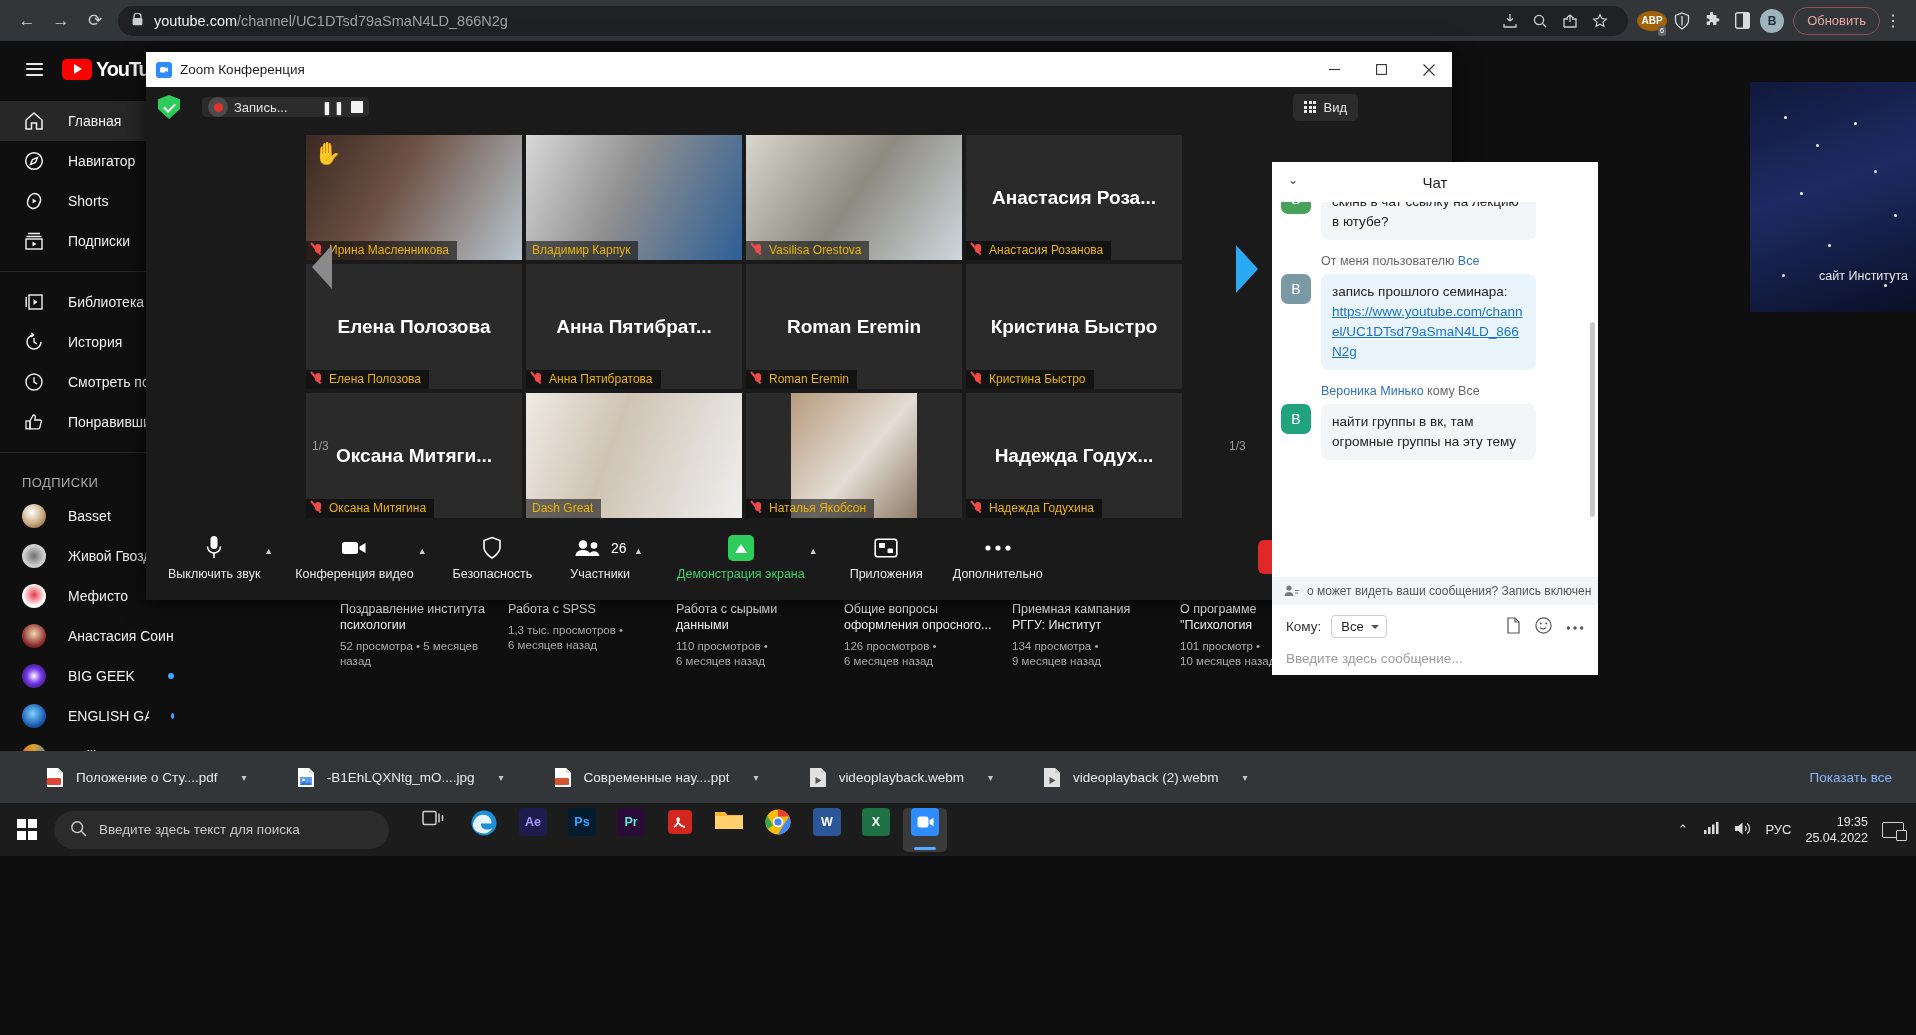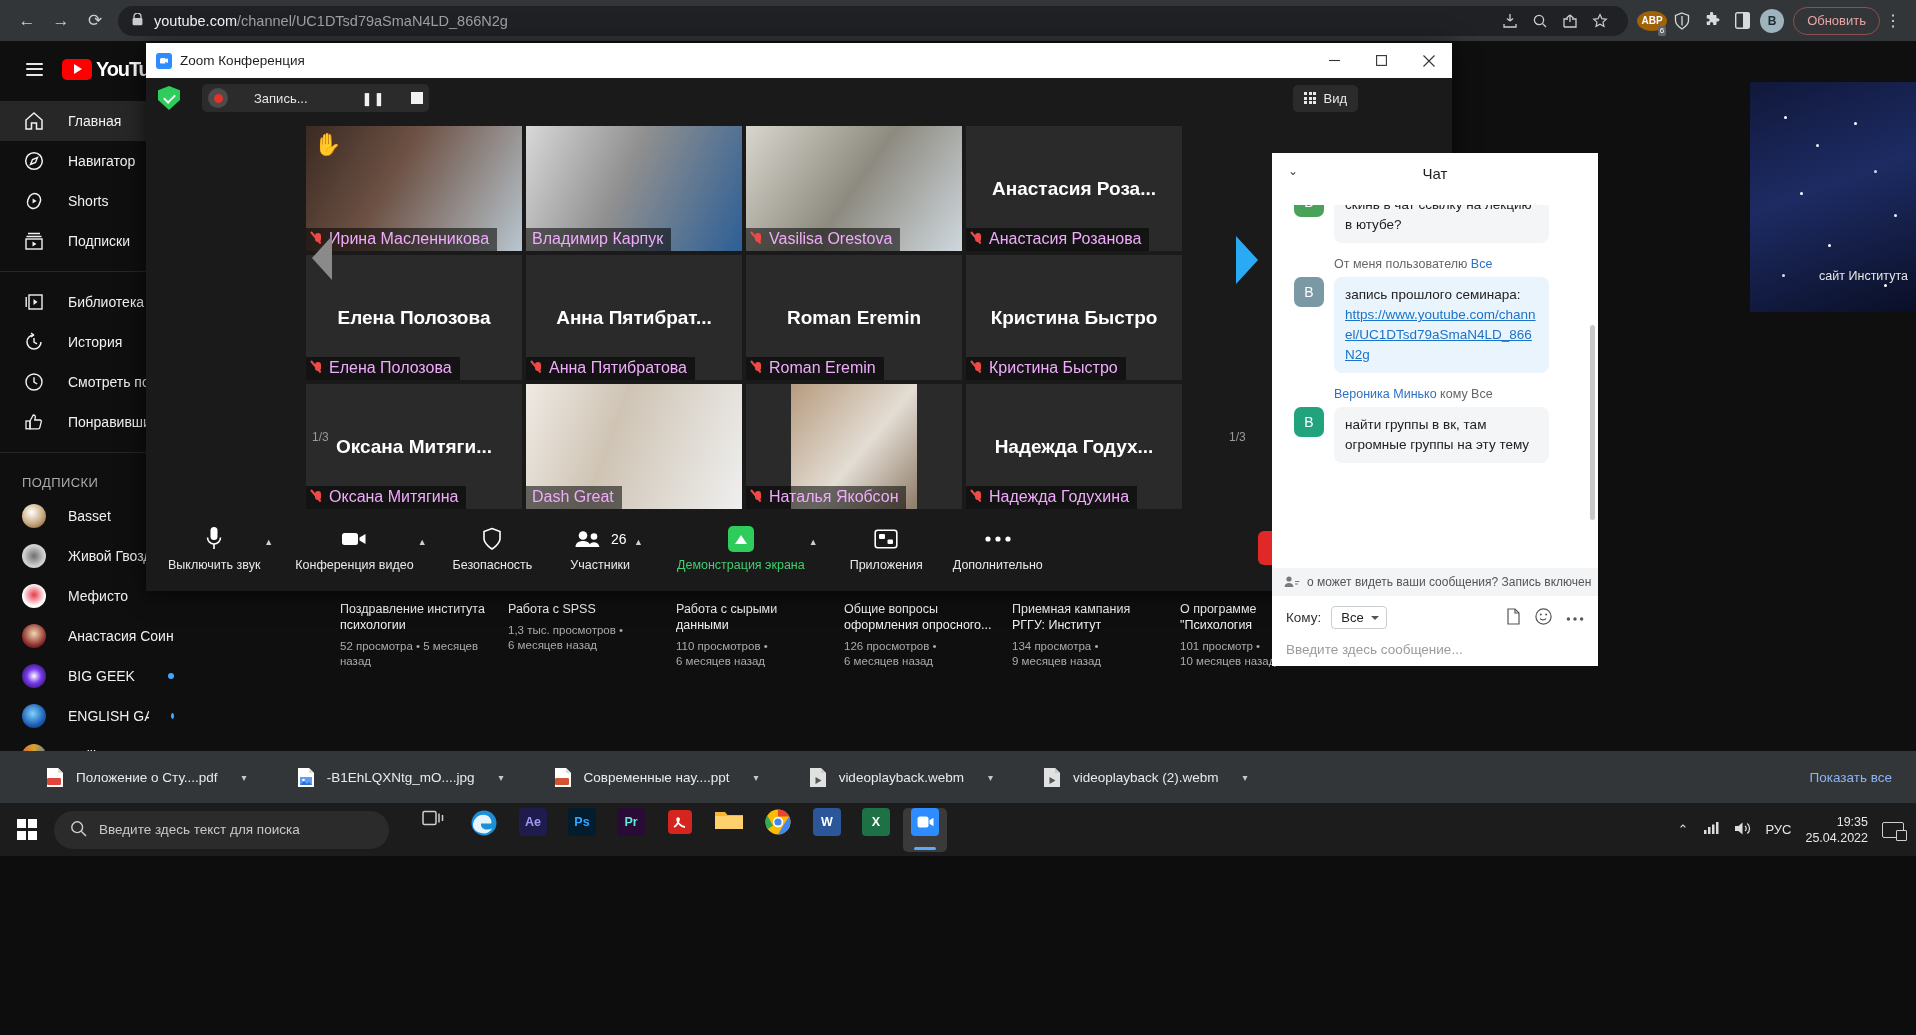--- a/index.html
+++ b/index.html
@@ -88,21 +88,21 @@
   .yt-card { width:152px; color:#aaa; font-size:11.5px; line-height:15px; }
   .yt-card .t { color:#f1f1f1; font-size:12.5px; line-height:16px; max-height:32px; overflow:hidden; margin-bottom:6px;}
 
   
   .yt-right-img { position:absolute; right:0; top:41px; width:166px; height:230px; background:linear-gradient(160deg,#10183a,#1d2b63 45%,#0a0f26); }
   .yt-right-img:after{content:"";position:absolute;left:14px;top:22px;width:3px;height:3px;border-radius:50%;box-shadow:20px 12px 0 #fff,52px 40px 0 #dfe,90px 18px 0 #fff,110px 66px 0 #cde,36px 88px 0 #fff,130px 110px 0 #eef,64px 140px 0 #fff,18px 170px 0 #dde,120px 180px 0 #fff;}
   .yt-right-label { position:absolute; right:8px; top:228px; color:#e8e8e8; font-size:12.5px; }
 
   
   .zoom-win {
-    position:absolute; left:146px; top:43px; width:1306px; height:548px;
+    position:absolute; left:146px; top:52px; width:1306px; height:548px;
     background:#1a1a1a; box-shadow:0 3px 22px rgba(0,0,0,.65);
   }
   .zoom-title {
     height:35px; background:#ffffff; display:flex; align-items:center; padding-left:10px;
     color:#1f1f1f; font-size:13.5px;
   }
   .zoom-logo { width:16px;height:16px;border-radius:3px;background:#2d8cff;margin-right:8px;
       display:flex;align-items:center;justify-content:center;flex:0 0 auto;}
   .zoom-logo:after{content:"";width:8px;height:6px;background:#fff;border-radius:1.5px;
       clip-path:polygon(0 0,66% 0,66% 30%,100% 8%,100% 92%,66% 70%,66% 100%,0 100%);}
@@ -110,22 +110,22 @@
   .win-btn { width:47px; height:35px; display:flex; align-items:center; justify-content:center;
       color:#333; font-size:13px; cursor:pointer; }
 
   .zoom-body { position:relative; height:513px; background:#1a1a1a; }
 
   .zoom-topbar { height:40px; display:flex; align-items:center; padding:0 12px; }
   .shield { width:22px;height:24px;background:#2ecc5b;
       clip-path:polygon(50% 0,100% 18%,100% 58%,50% 100%,0 58%,0 18%);
       display:flex;align-items:center;justify-content:center;flex:0 0 auto;}
   .shield:after{content:"";width:9px;height:5px;border-left:2px solid #fff;border-bottom:2px solid #fff;transform:rotate(-45deg);margin-top:-2px;}
-  .rec-group { margin-left:22px; background:#2b2b2b; border-radius:5px; height:28px;
-      display:flex; align-items:center; padding:0 6px; gap:26px; }
+  .rec-group { margin-left:22px; background:#2b2b2b; border-radius:5px; height:20px;
+      display:flex; align-items:center; padding:0 6px; gap:6px; }
   .rec-dot { width:20px;height:20px;border-radius:50%;background:#4b4b4b;display:flex;align-items:center;justify-content:center;}
   .rec-dot:after{content:"";width:9px;height:9px;border-radius:50%;background:#e0342b;}
   .rec-text { color:#e6e6e6; font-size:13px; margin-right:28px; }
   .rec-pause { color:#f2f2f2; font-size:13px; letter-spacing:1px; cursor:pointer; }
   .rec-stop { width:12px;height:12px;background:#f2f2f2;cursor:pointer; }
   .view-btn { margin-left:auto; background:#2b2b2b; border-radius:5px; height:27px;
       display:flex; align-items:center; gap:7px; padding:0 11px; color:#eaeaea; font-size:13px; cursor:pointer;
       margin-right:82px; }
   .view-grid { display:grid; grid-template-columns:repeat(3,3px); grid-template-rows:repeat(3,3px); gap:1.5px; }
   .view-grid i { background:#eaeaea; display:block; width:3px;height:3px; }
@@ -136,21 +136,21 @@
   .tile { position:relative; background:#2a2a2a; overflow:hidden; }
   .tile .namebig {
     position:absolute; left:0; right:0; top:50%; transform:translateY(-50%);
     text-align:center; color:#fff; font-size:19px; font-weight:bold; padding:0 6px;
     white-space:nowrap; overflow:hidden; text-overflow:ellipsis;
   }
   .tile .footer {
     position:absolute; left:0; bottom:0; display:flex; align-items:center; gap:5px;
     background:rgba(0,0,0,.55); padding:2px 8px 3px 6px; max-width:100%;
   }
-  .tile .footer .nm { color:#f0abfc; font-size:16px; white-space:nowrap; }
+  .tile .footer .nm { color:#eab308; font-size:12px; white-space:nowrap; }
   .mic-off { width:12px;height:14px;position:relative;flex:0 0 auto; }
   .mic-off:before{content:"";position:absolute;left:3px;top:1px;width:6px;height:9px;border-radius:3px;background:#f04a46;}
   .mic-off:after{content:"";position:absolute;left:-1px;top:-1px;width:15px;height:2px;background:#f04a46;transform:rotate(50deg);transform-origin:left;}
   .tile.selected { outline:3px solid #b5e61d; outline-offset:-3px; }
   .raise-hand { position:absolute; left:8px; top:8px; font-size:22px; line-height:1; }
   .vidimg { position:absolute; inset:0; }
 
   .arrow-l, .arrow-r { position:absolute; top:158px; width:26px; height:44px; cursor:pointer; }
   .arrow-l { left:166px; }
   .arrow-r { left:1090px; }
@@ -176,21 +176,21 @@
   .part-count { position:absolute; right:-4px; top:2px; color:#fff; font-size:14px; }
 
   
   .chat-panel {
     position:absolute; left:1126px; top:75px; width:326px; height:513px;
     background:#fff; display:flex; flex-direction:column;
   }
   .chat-head { height:40px; display:flex; align-items:center; justify-content:center; position:relative; }
   .chat-head .ttl { font-size:15px; color:#1f1f1f; }
   .chat-chev { position:absolute; left:16px; top:11px; color:#444; font-size:12px; cursor:pointer; }
-  .chat-scroll { flex:1 1 auto; overflow:hidden; position:relative; padding:0 22px;margin-top:12px; }
+  .chat-scroll { flex:1 1 auto; overflow:hidden; position:relative; padding:0 9px; }
   .msg { display:flex; gap:10px; margin-bottom:14px; }
   .msg .av { width:30px;height:30px;border-radius:7px;color:#fff;font-size:14px;
       display:flex;align-items:center;justify-content:center;flex:0 0 auto; }
   .av.green { background:#4aa25a; }
   .av.teal { background:#21a47e; }
   .av.gray { background:#7b98a5; }
   .bubble { background:#f3f5f7; border-radius:8px; padding:8px 11px; font-size:13.5px; color:#222; line-height:20px; max-width:215px; word-break:break-word;}
   .bubble.blue { background:#eaf4fd; }
   .meta { font-size:12.5px; color:#2c72c4; margin:2px 0 6px 0; }
   .meta .to { color:#666; }

